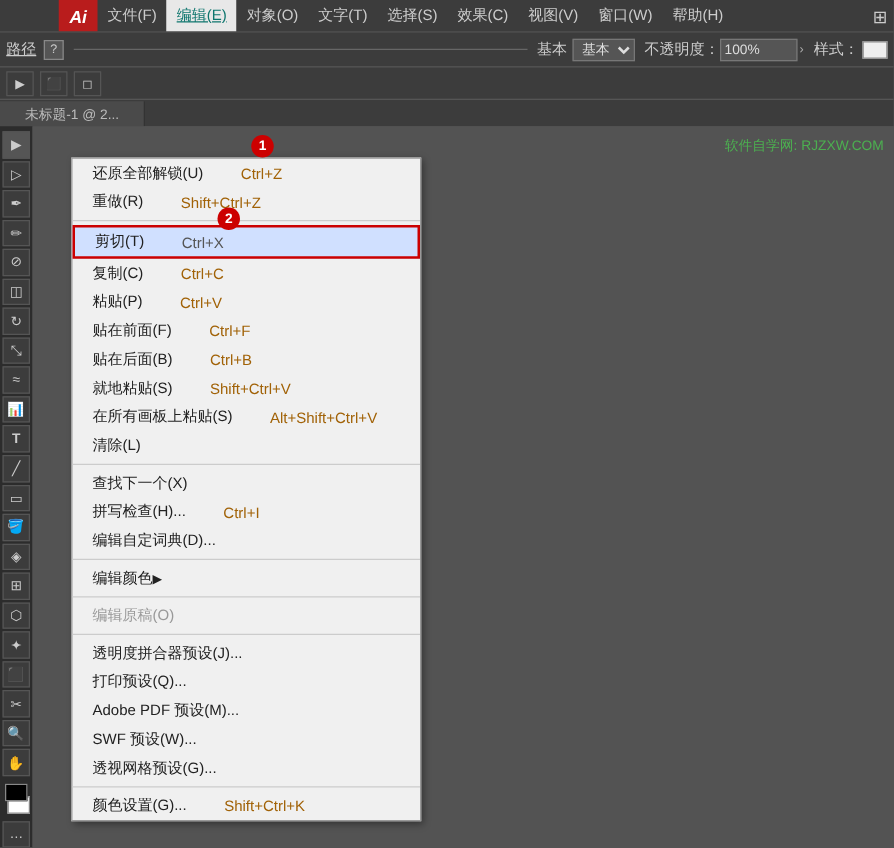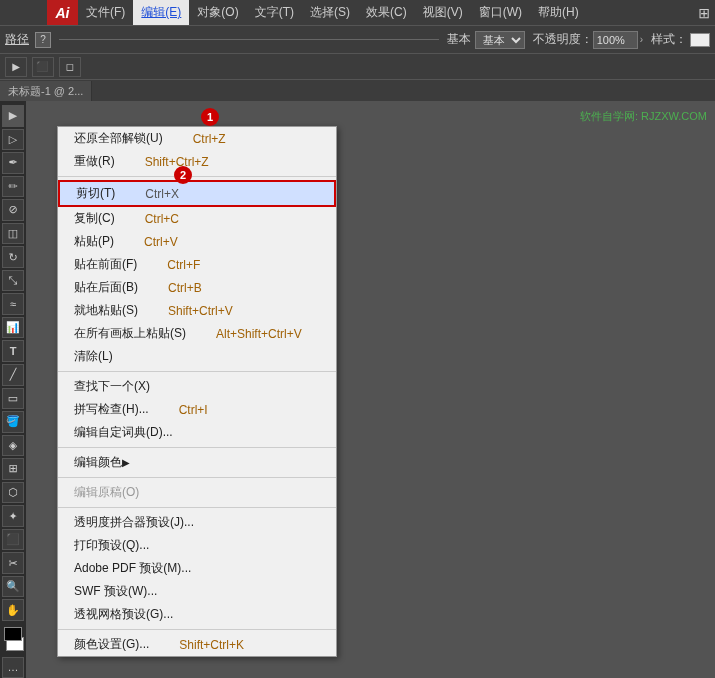--- a/index.html
+++ b/index.html
@@ -46,21 +46,21 @@
       height: 100%;
       display: flex;
       align-items: center;
       color: #ccc;
       cursor: pointer;
       font-size: 12px;
       white-space: nowrap;
     }
     .menu-item.highlighted {
       background: #e8e8e8;
-      color: #1d4ed8;
+      color: #0f766e;
       text-decoration: underline;
     }
 
     
     .toolbar {
       background: #3c3c3c;
       height: 28px;
       display: flex;
       align-items: center;
       padding: 0 5px;
@@ -81,21 +81,21 @@
       background: #3c3c3c;
       height: 22px;
       display: flex;
       align-items: flex-end;
       border-top: 1px solid #555;
     }
     .tab {
       background: #4a4a4a;
       color: #bbb;
       font-size: 11px;
-      padding: 2px 8px;
+      padding: 2px 20px;
       height: 20px;
       display: flex;
       align-items: center;
       border-right: 1px solid #333;
       cursor: pointer;
     }
 
     
     .main-area {
       display: flex;
@@ -273,21 +273,21 @@
 <div class="toolbar">
   <span style="color:#ccc; font-size:12px; margin-right:6px;text-decoration:underline;">路径</span>
   <div style="width:16px;height:16px;background:#555;border:1px solid #888;display:flex;align-items:center;justify-content:center;color:#ccc;font-size:10px;cursor:pointer;">?</div>
   <div style="flex:1;height:1px;background:#666;margin:0 8px;"></div>
   <span style="color:#ccc;font-size:12px;margin-right:4px;">基本</span>
   <select class="toolbar-select">
     <option>基本</option>
   </select>
   <span style="width:8px;"></span>
   <span style="color:#ccc;font-size:12px;">不透明度：</span>
-  <input type="text" class="toolbar-input" value="100%" style="width: 45px;">
+  <input type="text" class="toolbar-input" value="100%" style="width: 62px;">
   <span style="font-size:10px;color:#aaa;margin:0 2px;">›</span>
   <span style="color:#ccc;font-size:12px;margin-left:6px;">样式：</span>
   <div style="width:20px;height:14px;background:#eee;border:1px solid #888;margin-left:3px;"></div>
 </div>
 
 <div class="toolbar2">
   <div style="width:22px;height:20px;background:#3c3c3c;border:1px solid #555;display:flex;align-items:center;justify-content:center;color:#ccc;font-size:10px;cursor:pointer;">▶</div>
   <div style="width:22px;height:20px;background:#3c3c3c;border:1px solid #555;display:flex;align-items:center;justify-content:center;color:#ccc;font-size:10px;cursor:pointer;">⬛</div>
   <div style="width:22px;height:20px;background:#3c3c3c;border:1px solid #555;display:flex;align-items:center;justify-content:center;color:#ccc;font-size:10px;cursor:pointer;">◻</div>
 </div>

